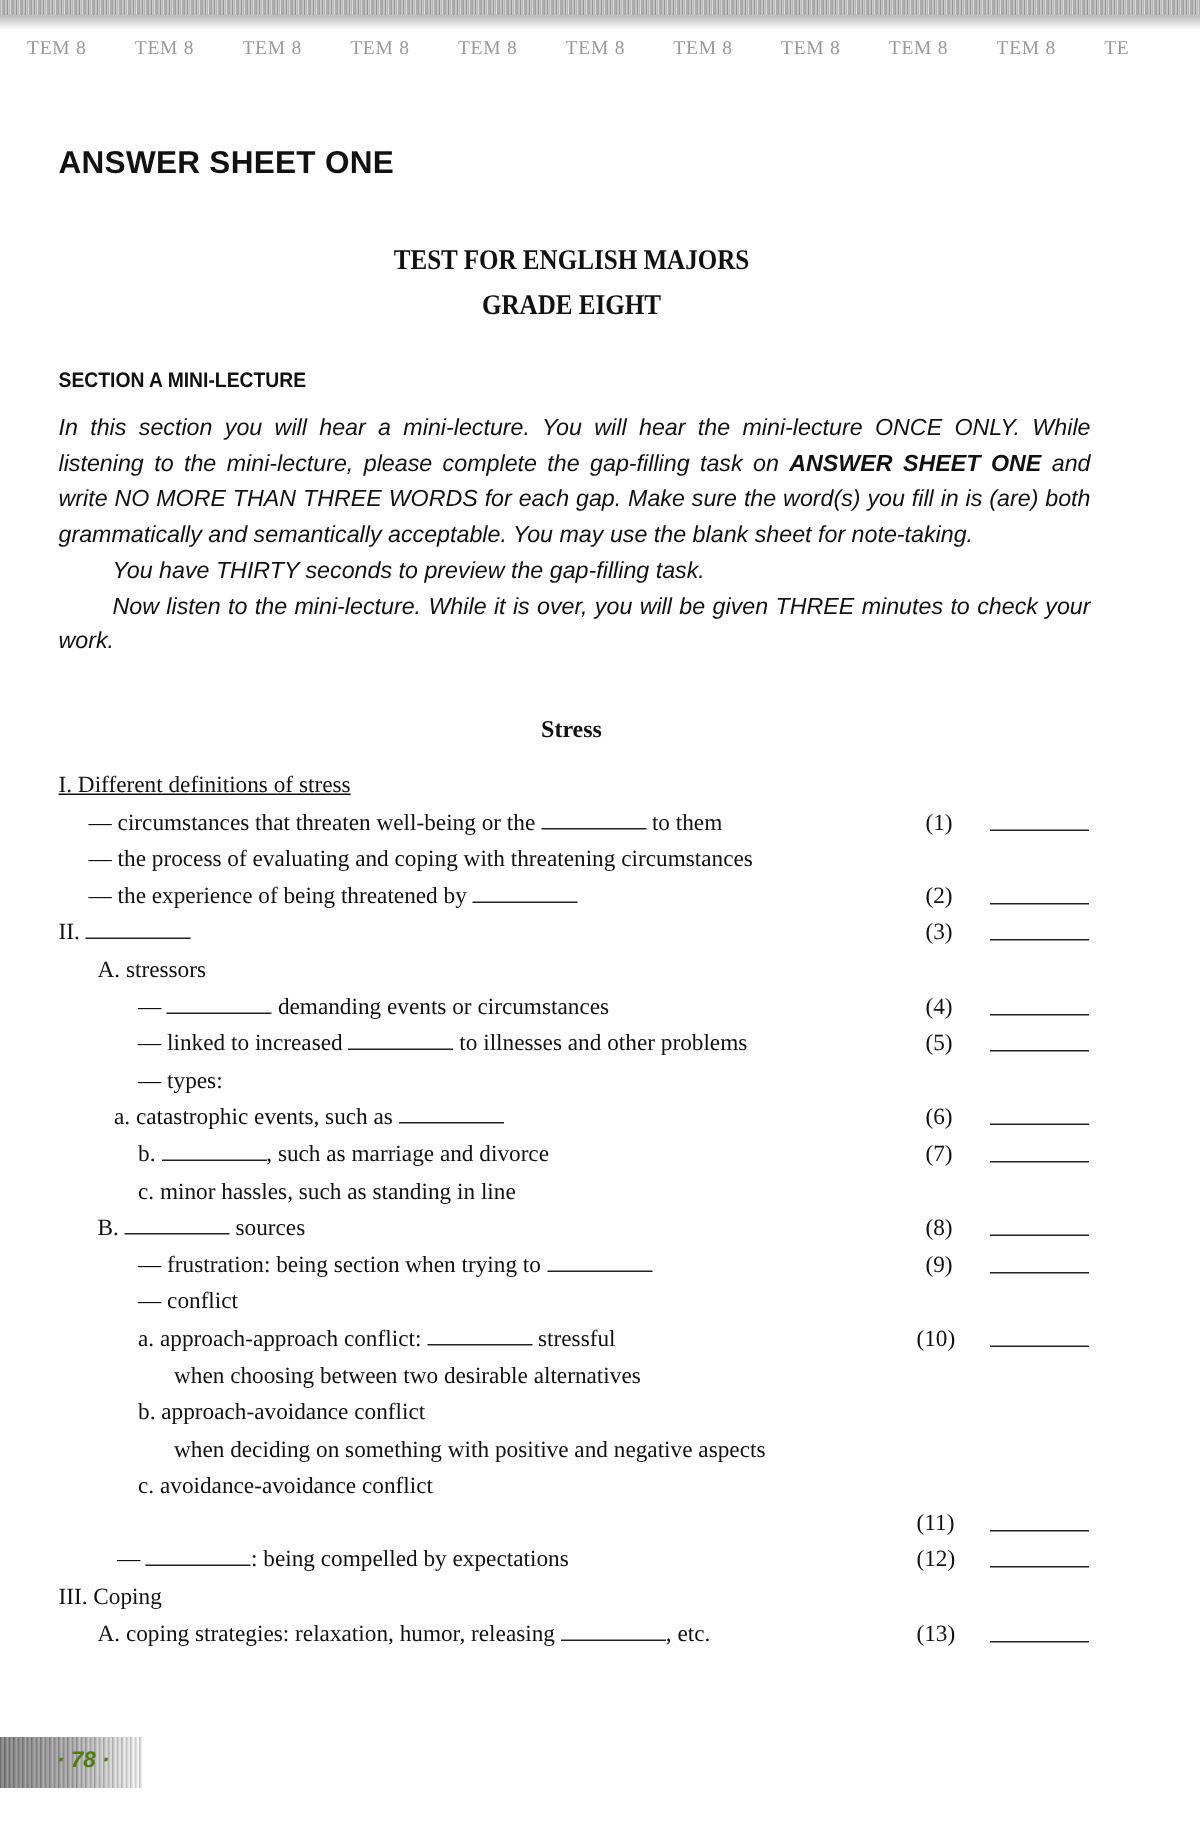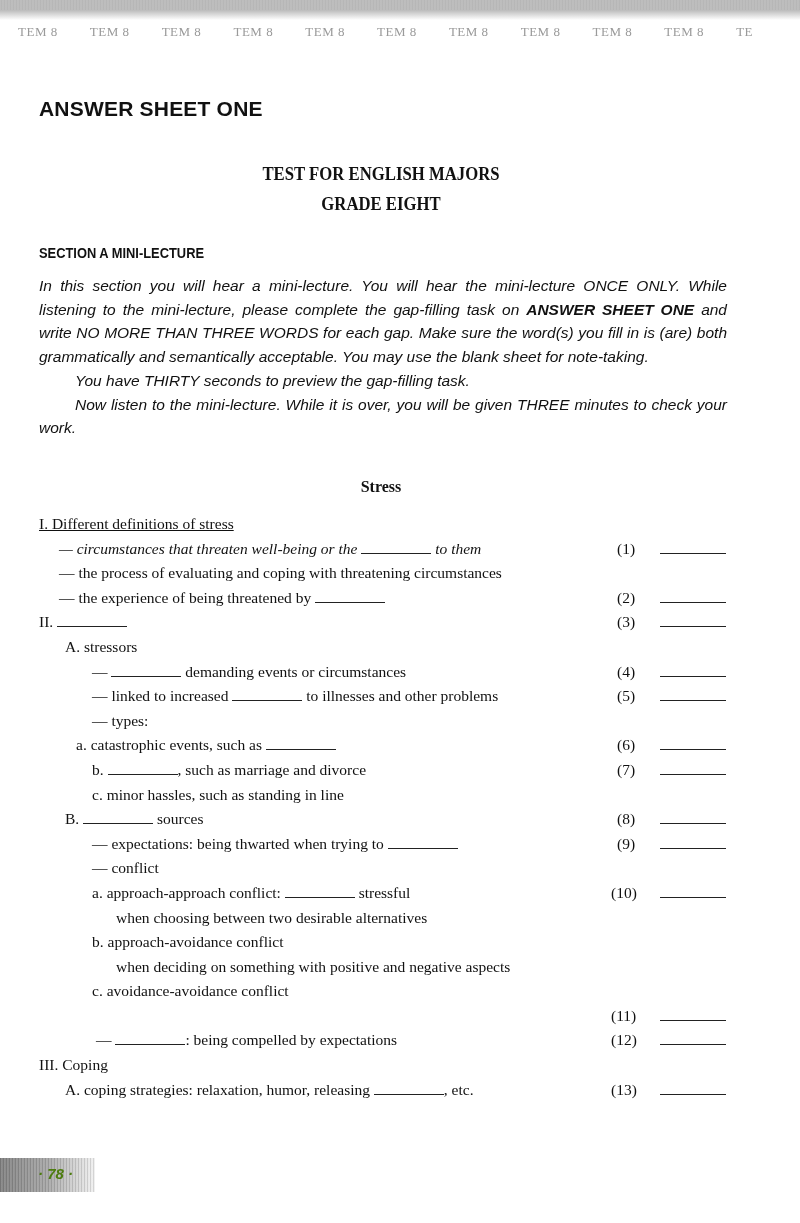--- a/index.html
+++ b/index.html
@@ -102,21 +102,21 @@
   <p class="indent">Now listen to the mini-lecture. While it is over, you will be given THREE minutes to check your work.</p>
 </div>
 
 <div class="lecture-title">Stress</div>
 
 <div class="outline" id="outline">
     <div class="row">
       <span class="txt" style="left: 0px; text-decoration: underline;"><span>I.  Different definitions of stress</span><span></span></span>
     </div>
     <div class="row">
-      <span class="txt" style="left: 20px; font-style: italic;"><span>— circumstances that threaten well-being or the </span><span class="blank"></span><span> to them</span></span>
+      <span class="txt" style="left: 20px;"><span>— circumstances that threaten well-being or the </span><span class="blank"></span><span> to them</span></span>
       <span class="num">(1)</span>
       <span class="ans"></span>
     </div>
     <div class="row">
       <span class="txt" style="left: 20px;"><span>— the process of evaluating and coping with threatening circumstances</span><span></span></span>
     </div>
     <div class="row">
       <span class="txt" style="left: 20px;"><span>— the experience of being threatened by </span><span class="blank"></span><span></span></span>
       <span class="num">(2)</span>
       <span class="ans"></span>
@@ -154,21 +154,21 @@
     </div>
     <div class="row">
       <span class="txt" style="left: 53px;"><span>c.  minor hassles, such as standing in line</span><span></span></span>
     </div>
     <div class="row">
       <span class="txt" style="left: 26px;"><span>B.  </span><span class="blank"></span><span> sources</span></span>
       <span class="num">(8)</span>
       <span class="ans"></span>
     </div>
     <div class="row">
-      <span class="txt" style="left: 53px;"><span>— expectations: being thwarted when trying to </span><span class="blank"></span><span></span></span>
+      <span class="txt" style="left: 53px;"><span>— frustration: being section when trying to </span><span class="blank"></span><span></span></span>
       <span class="num">(9)</span>
       <span class="ans"></span>
     </div>
     <div class="row">
       <span class="txt" style="left: 53px;"><span>— conflict</span><span></span></span>
     </div>
     <div class="row">
       <span class="txt" style="left: 53px;"><span>a.  approach-approach conflict: </span><span class="blank"></span><span> stressful</span></span>
       <span class="num two">(10)</span>
       <span class="ans"></span>
@@ -183,21 +183,21 @@
       <span class="txt" style="left: 77px;"><span>when deciding on something with positive and negative aspects</span><span></span></span>
     </div>
     <div class="row">
       <span class="txt" style="left: 53px;"><span>c.  avoidance-avoidance conflict</span><span></span></span>
     </div>
     <div class="row">
       <span class="num two">(11)</span>
       <span class="ans"></span>
     </div>
     <div class="row">
-      <span class="txt" style="left: 57px;"><span>— </span><span class="blank"></span><span>: being compelled by expectations</span></span>
+      <span class="txt" style="left: 39px;"><span>— </span><span class="blank"></span><span>: being compelled by expectations</span></span>
       <span class="num two">(12)</span>
       <span class="ans"></span>
     </div>
     <div class="row">
       <span class="txt" style="left: 0px;"><span>III.  Coping</span><span></span></span>
     </div>
     <div class="row">
       <span class="txt" style="left: 26px;"><span>A.  coping strategies: relaxation, humor, releasing </span><span class="blank"></span><span>, etc.</span></span>
       <span class="num two">(13)</span>
       <span class="ans"></span>

